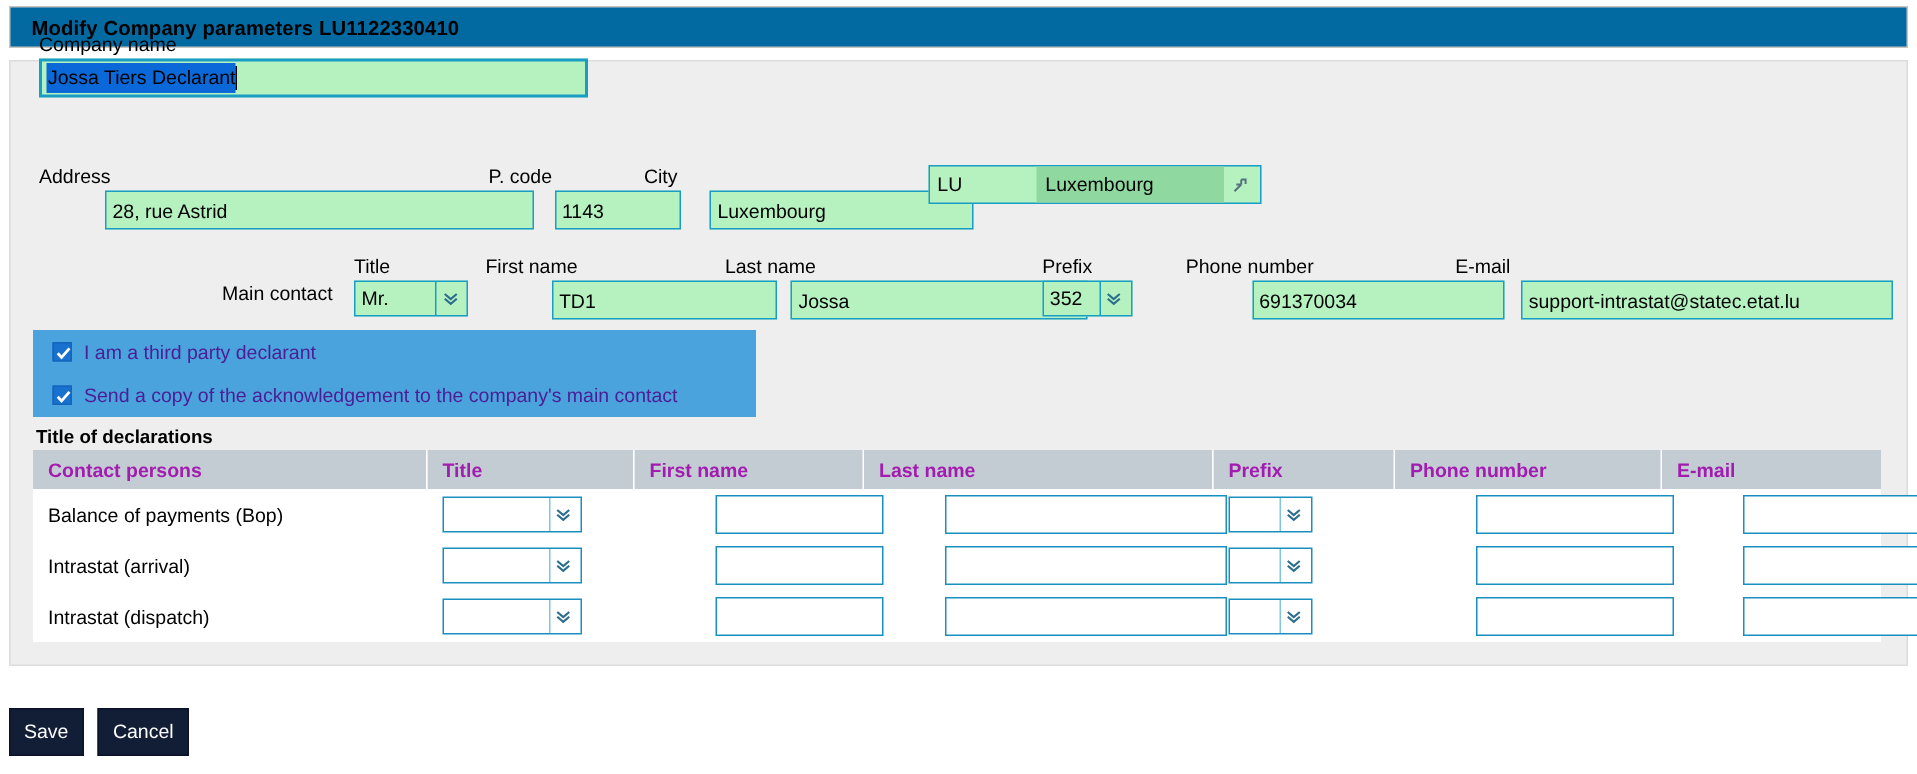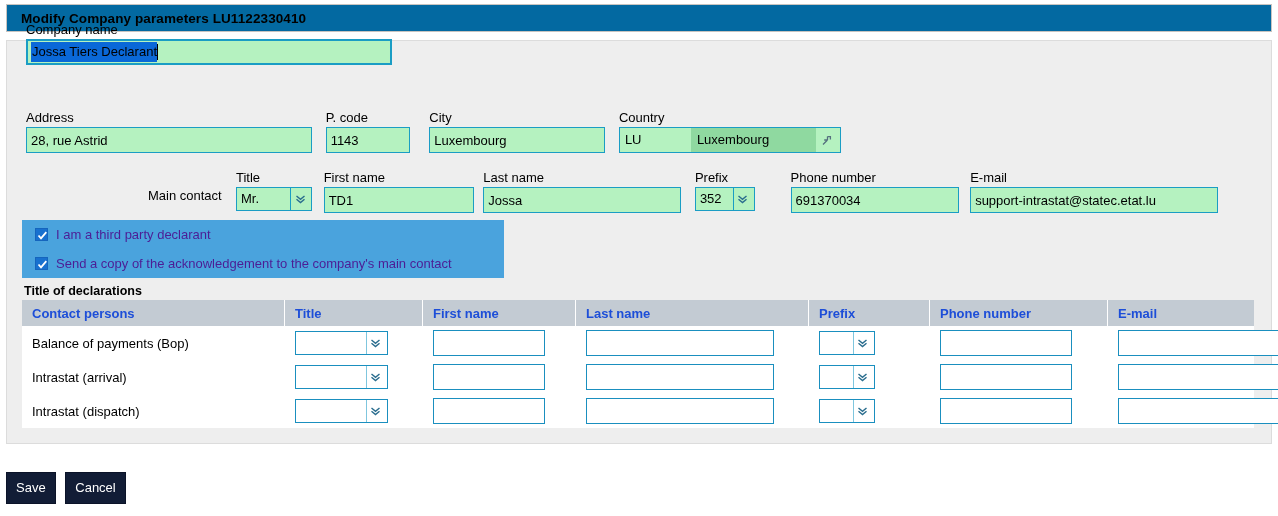--- a/index.html
+++ b/index.html
@@ -62,20 +62,21 @@
     box-sizing: border-box;
     height: 24px;
     background: #b5f2c0;
     border: 1px solid #1a9dc4;
     font-family: "Liberation Sans", sans-serif;
     font-size: 13px;
     color: #000;
     padding: 12px 4px;
     outline: none;
     line-height: 22px;
+    margin-left: 44px;
   }
   .inp.white {
     background: #ffffff;
     border: 1px solid #1a8fbf;
   }
 
   
   .sel {
     position: relative;
     box-sizing: border-box;
@@ -234,21 +235,21 @@
     table-layout: fixed;
   }
   table.decl th {
     background: #c3cbd3;
     text-align: left;
     font-size: 13px;
     font-weight: bold;
     height: 26px;
     padding: 0 0 0 10px;
     border-right: 1px solid #ffffff;
-    color: #1d4ed8;
+    color: #a21caf;
   }
   table.decl th:last-child { border-right: none; }
   table.decl td {
     height: 34px;
     padding: 0 0 0 10px;
     font-size: 13px;
     vertical-align: middle;
     background: #ffffff;
   }
   td.rowlabel { padding-left: 12px; }
@@ -299,21 +300,20 @@
     <div class="fieldlabel">P. code</div>
     <input class="inp" style="width: 84px;" value="1143">
   </div>
 
   <div class="addr-cell" style="width:186px;">
     <div class="fieldlabel">City</div>
     <input class="inp" style="width: 176px;" value="Luxembourg">
   </div>
 
   <div class="addr-cell" style="width:230px;">
-    <div class="fieldlabel">Country</div>
     <div class="country-box">
       <span class="country-code">LU</span>
       <span class="country-name">Luxembourg</span>
       <span class="popout-icon">
         <svg width="13" height="13" viewBox="0 0 13 13">
           <path d="M3 10.5 L7.5 6 M7.5 6 L7.5 2.6 M7.5 6 L4.2 6" stroke="#55707e" stroke-width="1.3" fill="none"></path>
           <path d="M7.5 2.6 L10.4 2.6 L10.4 5.6" stroke="#55707e" stroke-width="1.3" fill="none"></path>
         </svg>
       </span>
     </div>

